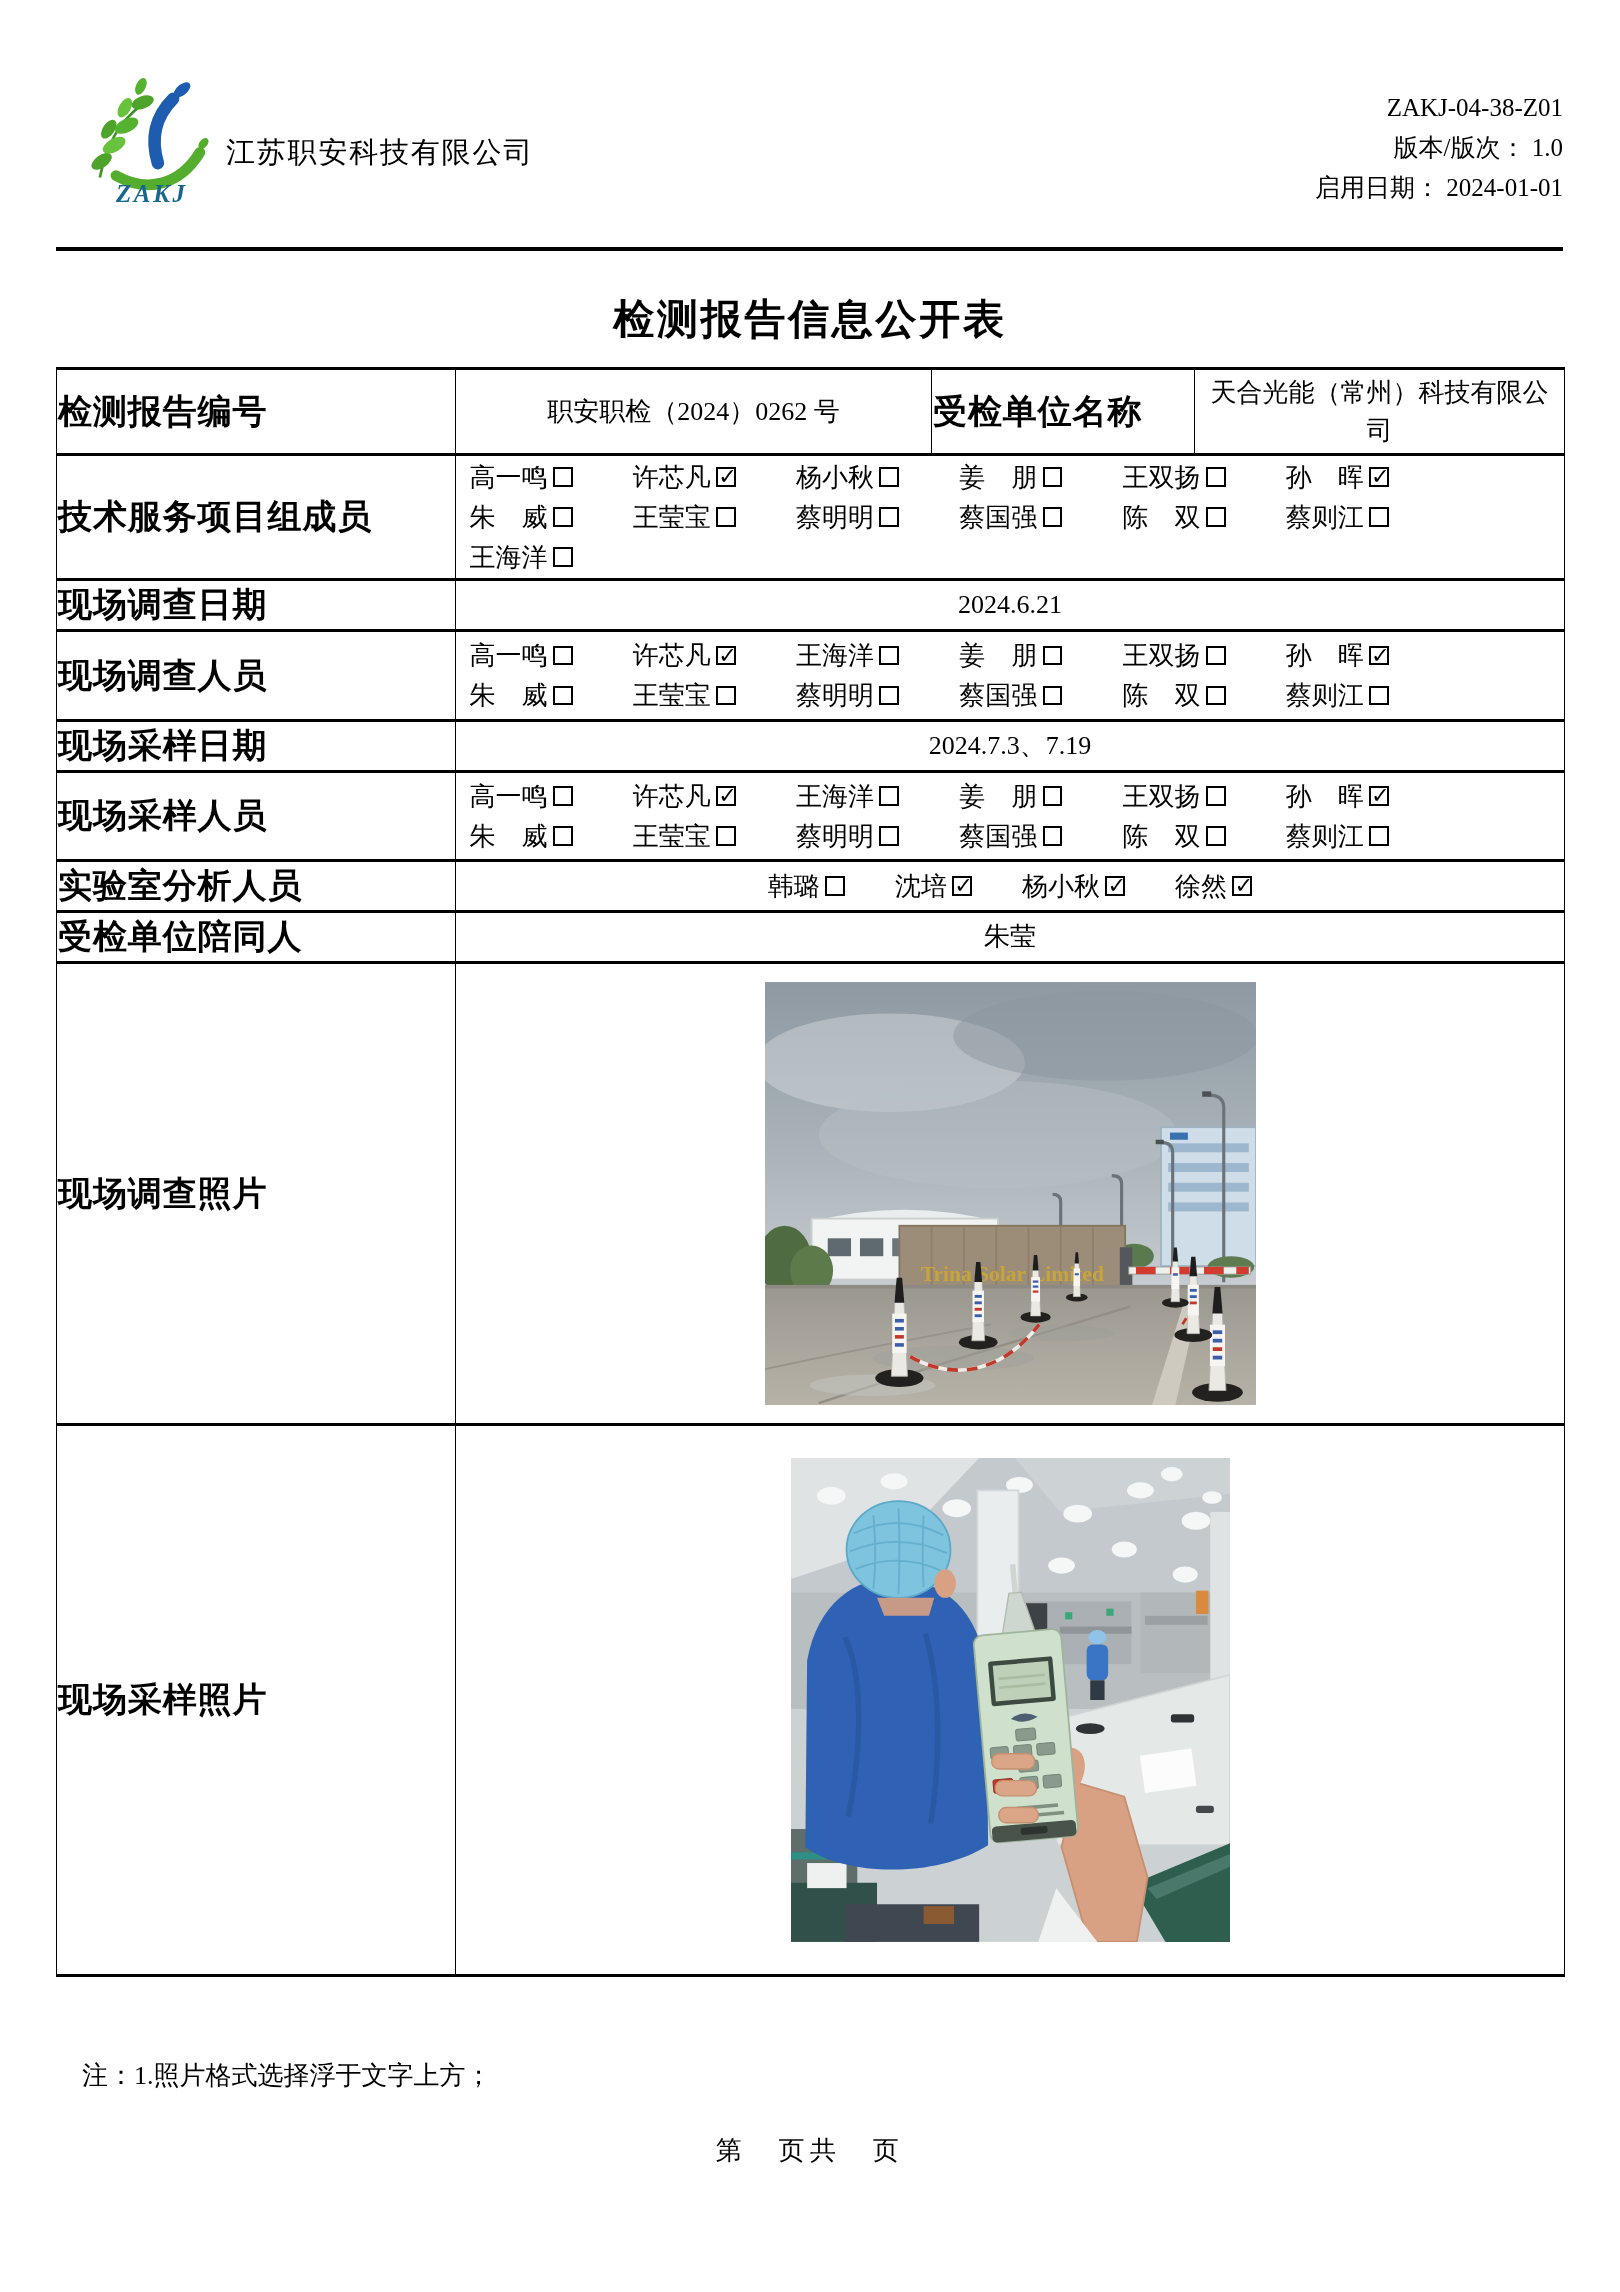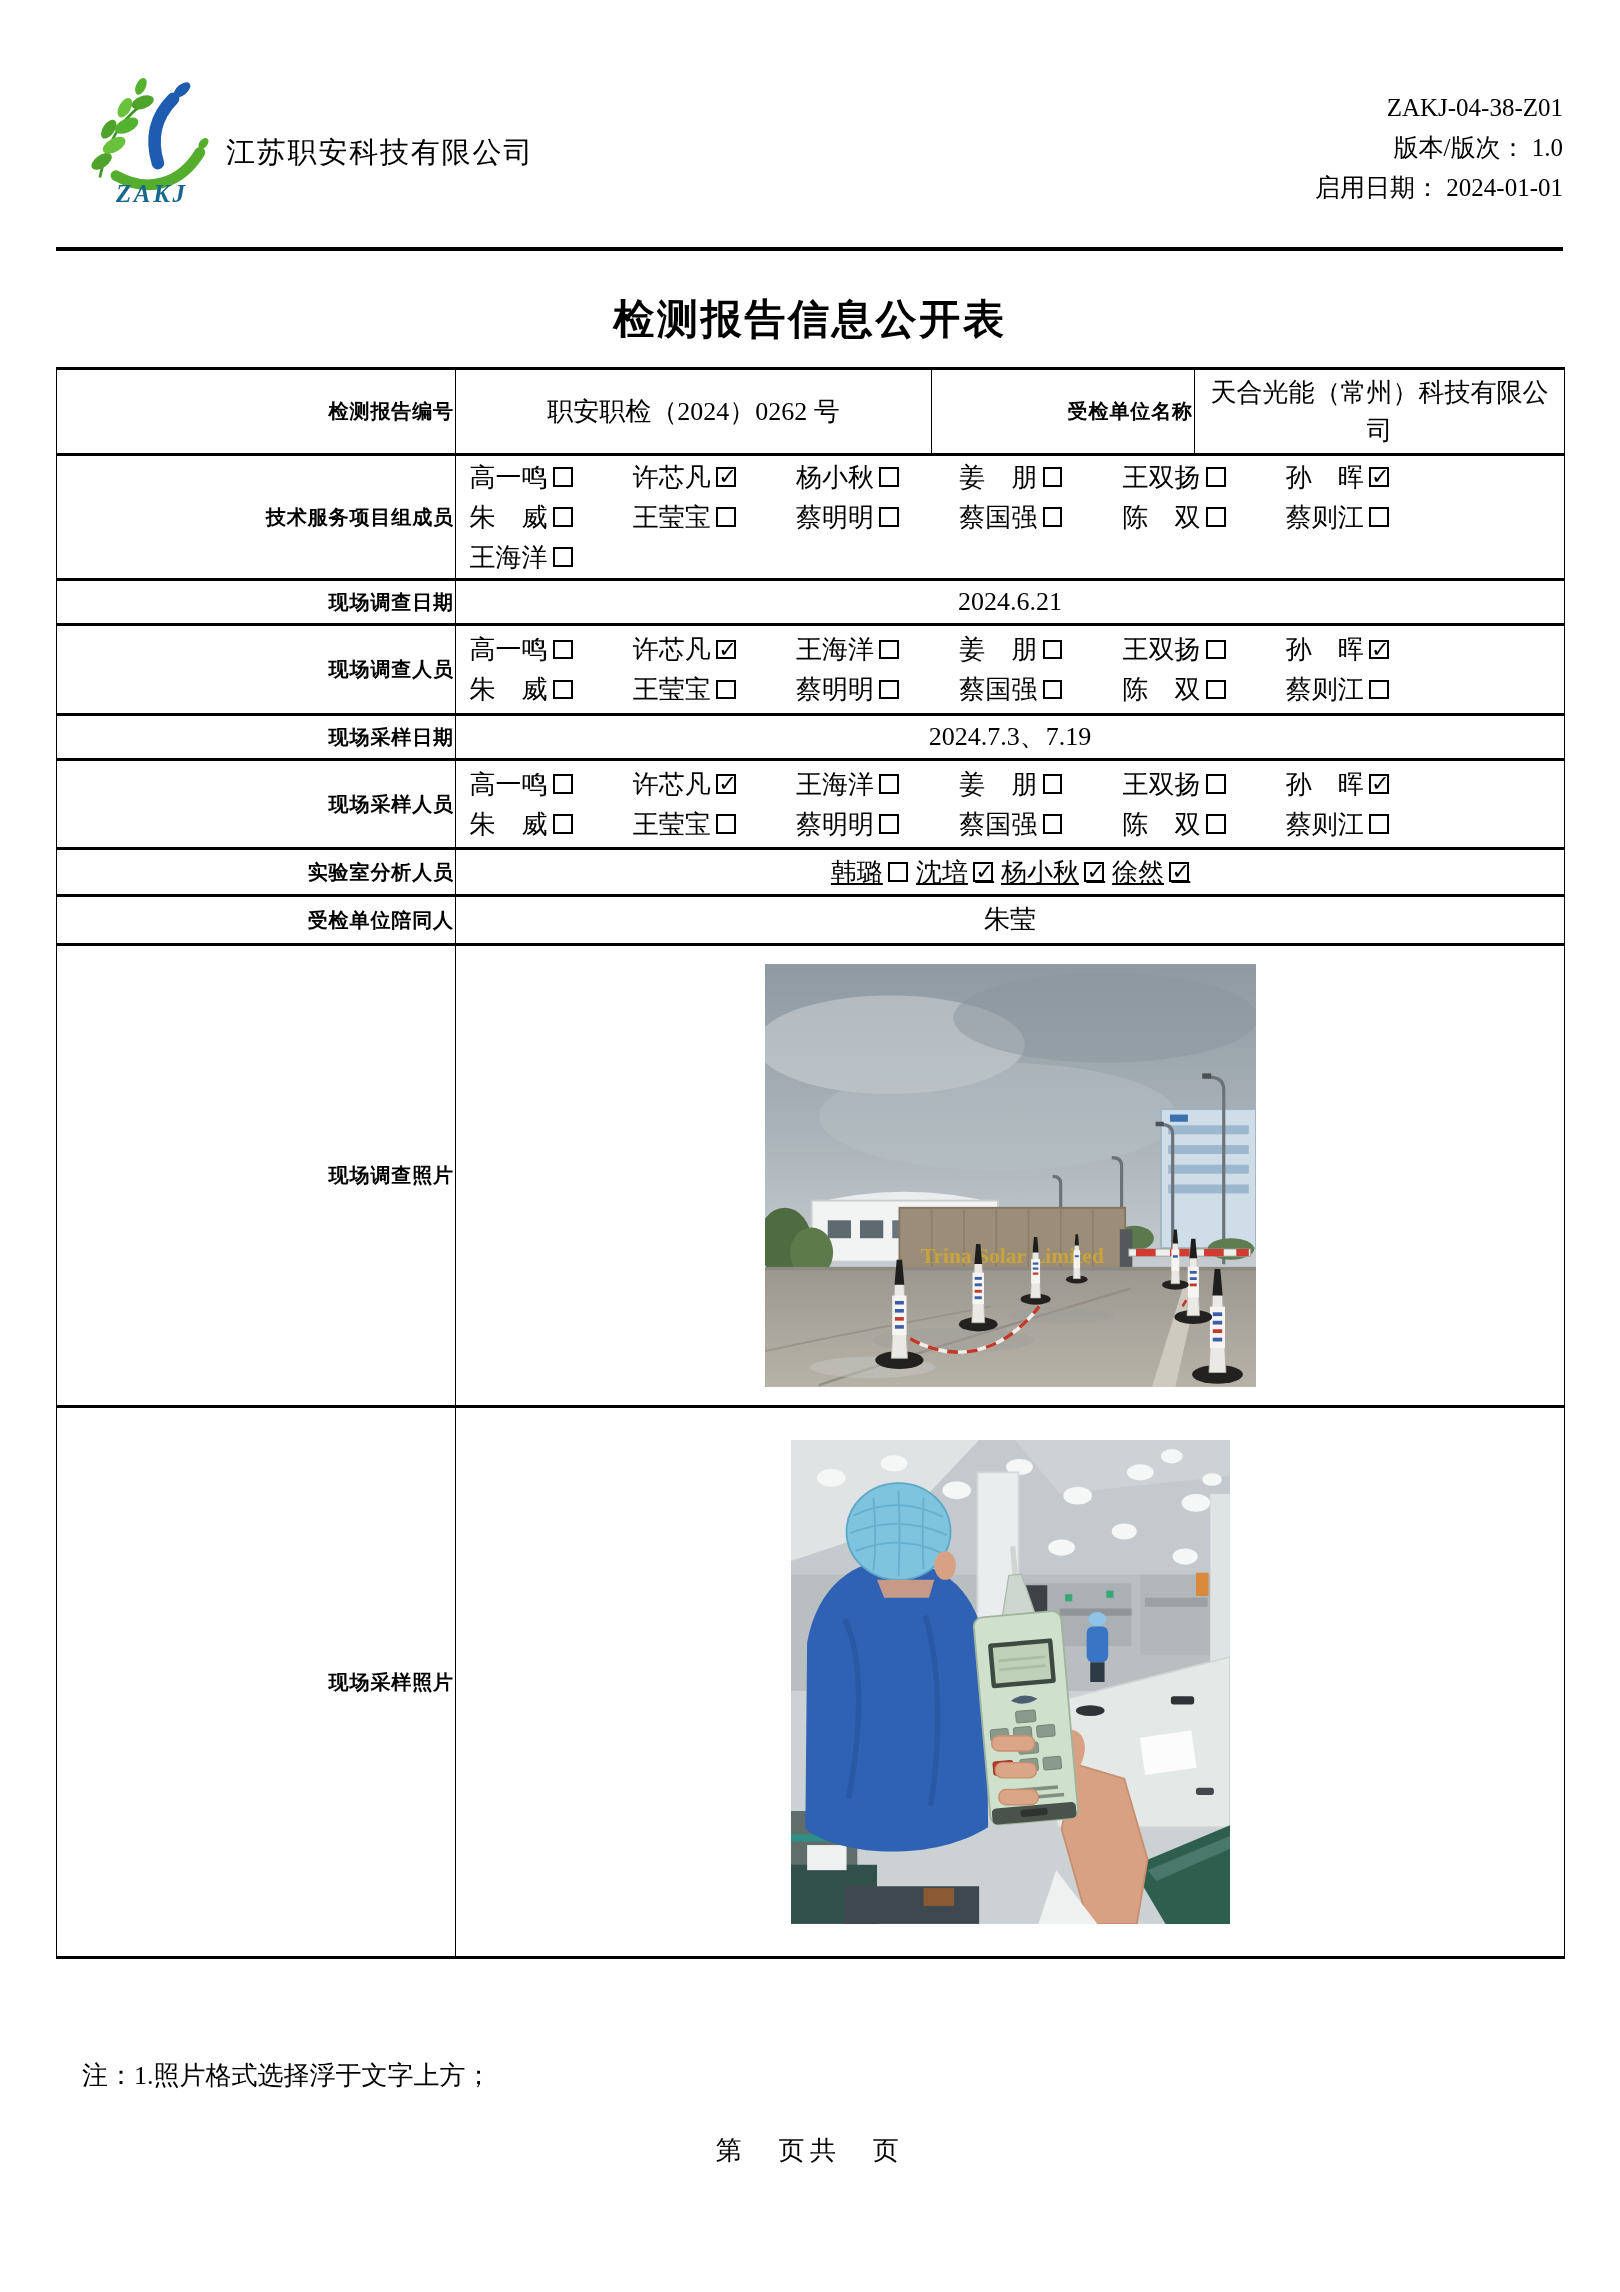--- a/index.html
+++ b/index.html
@@ -15,33 +15,33 @@
   #hdrRule { position:absolute; left:56px; top:247px; width:1507px; height:3.6px; background:#000; }
   
   #pageTitle { position:absolute; left:0; top:292px; width:100%; text-align:center;
     font-family:"Liberation Sans","DejaVu Sans",sans-serif; font-weight:700; font-size:41px; letter-spacing:2.7px; }
   
   #formTable { position:absolute; left:56px; top:367px; width:1507px;
     border-collapse:collapse; table-layout:fixed; }
   #formTable td { border:1.8px solid #000; border-top-width:3.6px; border-bottom-width:3.6px;
     vertical-align:middle; overflow:hidden; }
   td.lbl { font-family:"Liberation Sans","DejaVu Sans",sans-serif; font-weight:700;
-    font-size:20px; text-align:right; letter-spacing:0.9px;margin-top:21px; }
+    font-size:34px; text-align:left; letter-spacing:0.9px;margin-top:21px; }
   td.val { font-size:26px; text-align:center; padding:1.8px 12.5px; line-height:1.45; }
   td.photoCell { text-align:center; }
   
   .names-block { width:100%; }
   .person-line { display:flex; align-items:center; height:40px; padding-left:12.5px; padding-right:114px; }
   .person { display:flex; align-items:center; width:16.666%; font-size:26px; white-space:nowrap; }
   .cbox { box-sizing:border-box; display:inline-block; width:19.7px; height:19.7px;
     border:2.7px solid #000; margin-left:5.4px; flex:none;
     font-family:"DejaVu Sans","Liberation Sans",sans-serif; font-weight:700;
     font-size:22.4px; line-height:14.3px; text-align:center; }
   .names-block.center .person-line { justify-content:center; padding:0; }
-  .names-block.center .person { width:auto; margin:0 4px;text-decoration:underline; }
+  .names-block.center .person { width:auto; margin:0 25px; }
   
   #noteLine { position:absolute; left:82px; top:2058px; font-size:26px; }
   #footerLine { position:absolute; left:0; top:2133px; width:100%; text-align:center; font-size:26px; letter-spacing:5.4px; }
 </style>
 </head>
 <body>
 
 <div id="page">
 
   <div id="logo">

